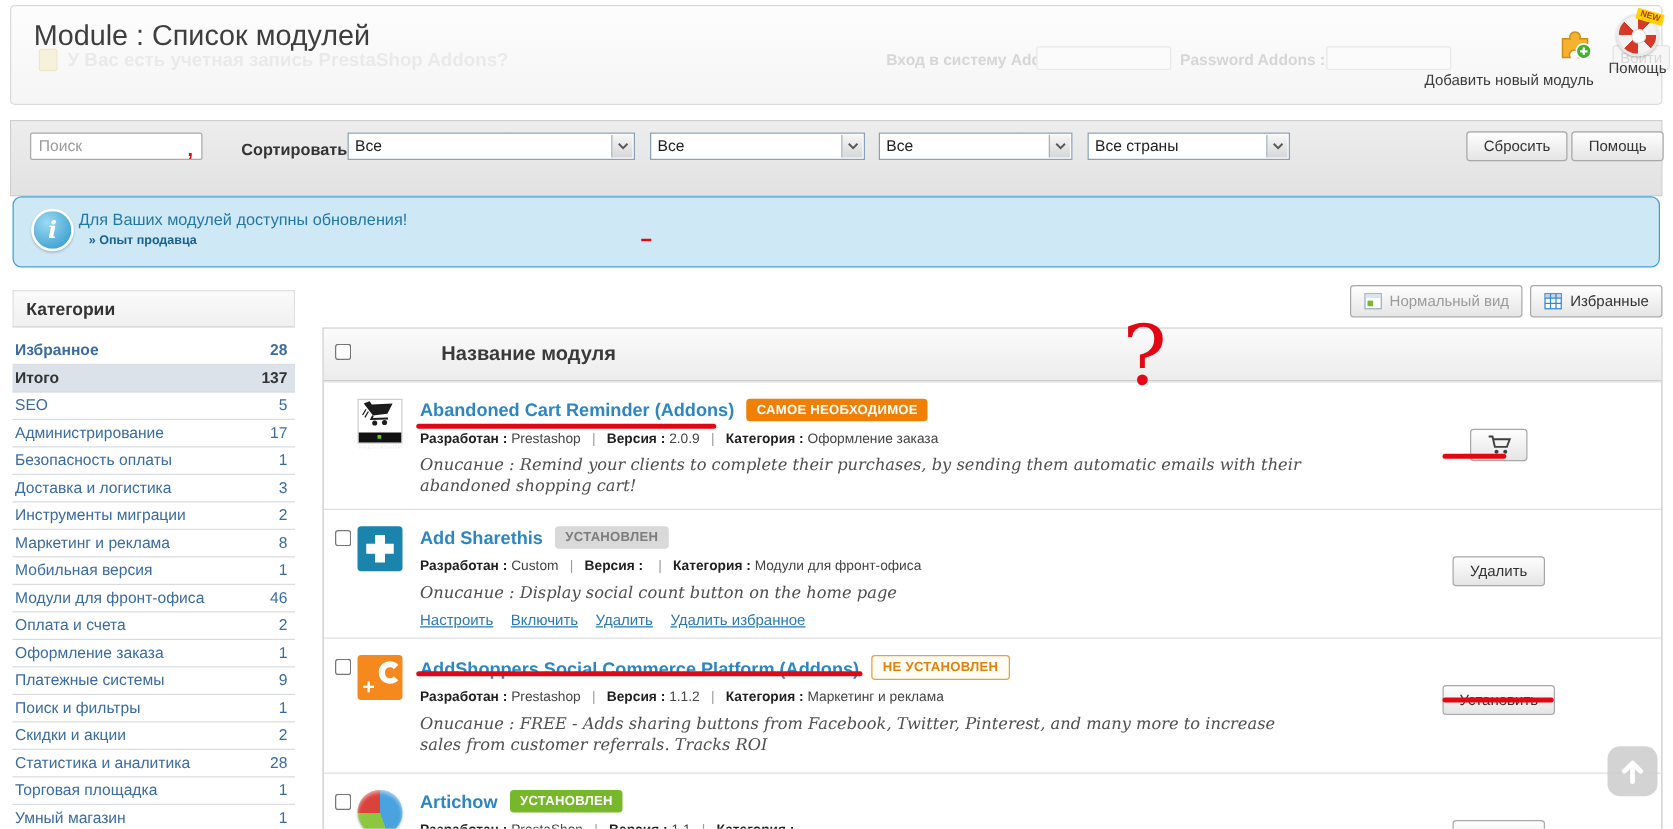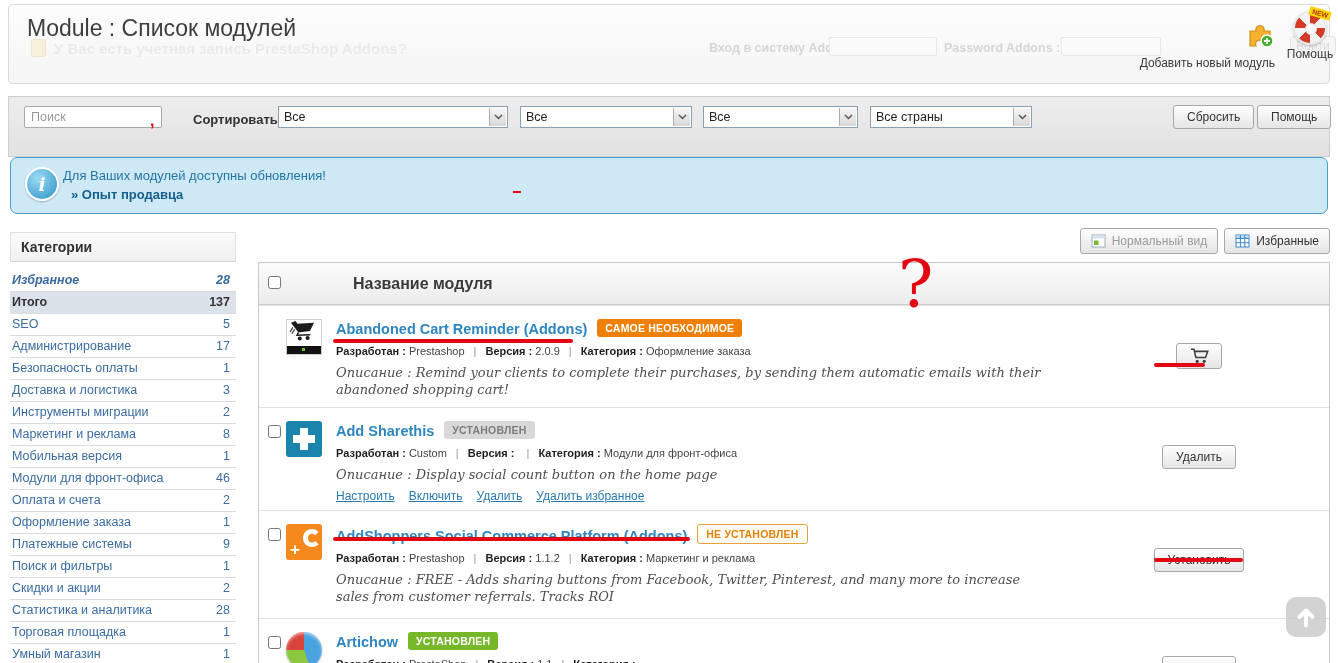--- a/index.html
+++ b/index.html
@@ -49,29 +49,29 @@
   .reset-btn { position:absolute; left:1164px; top:8px; }
   .filter-btn { position:absolute; left:1248px; top:8px; }
   
   .notice { position:absolute; left:10px; top:157px; width:1318px; height:57px; background:#cfe8f6;
     border:1px solid #41a3d0; border-radius:7px; }
   .info-badge { position:absolute; left:14px; top:9px; width:34px; height:34px; border-radius:50%;
     background:radial-gradient(circle at 35% 30%, #9bdaf3, #2a93c8); border:2px solid #fff;
     box-shadow:0 1px 2px rgba(0,0,0,.25); color:#fff; font-family:"DejaVu Serif",serif; font-style:italic;
     font-weight:bold; font-size:19px; text-align:center; line-height:30px; }
   .notice-line1 { position:absolute; left:52px; top:10px; font-size:13px; color:#2277a5; }
-  .notice-line2 { position:absolute; left:60px; top:29px; font-size:13px; font-weight:bold; color:#15608c; cursor:pointer; }
+  .notice-line2 { position:absolute; left:60px; top:29px; font-size:10px; font-weight:bold; color:#15608c; cursor:pointer; }
   
   .sidebar { position:absolute; left:10px; top:232px; width:226px; }
   .cat-header { height:30px; background:linear-gradient(#fafafa,#f0f0f0); border:1px solid #e0e0e0;
     border-bottom:1px solid #cfcfcf; font-size:14px; font-weight:bold; color:#333; line-height:28px; padding-left:10px; }
   .cat-list { list-style:none; margin-top:8px; }
   .cat-item { display:flex; justify-content:space-between; align-items:center; padding:3px 6px 3px 2px;
     font-size:12.5px; color:#3a6ca1; border-bottom:1px solid #d9dde1; cursor:pointer; line-height:15px; }
-  .cat-item.bold { font-weight:bold;font-style:italic; }
+  .cat-item.bold { font-weight:bold; }
   .cat-item.selected { font-weight:bold; background:#dbe2ea; color:#333; }
   
   .main { position:absolute; left:258px; top:228px; width:1072px; }
   .view-toggle { display:flex; justify-content:flex-end; gap:6px; height:26px; }
   .view-btn { display:flex; align-items:center; gap:6px; padding:4px 10px; }
   .view-btn.disabled { color:#9b9b9b; cursor:default; }
   .module-table { margin-top:8px; background:#fff; border:1px solid #c9c9c9; }
   .trow { display:grid; grid-template-columns:27px 50px 1fr 260px; }
   .thead { height:42px; align-items:center; background:linear-gradient(#fbfbfb,#ececec); border-bottom:1px solid #ccc; }
   .thead .col-name { font-size:16px; font-weight:bold; color:#3a3a3a;margin-left:17px; }

